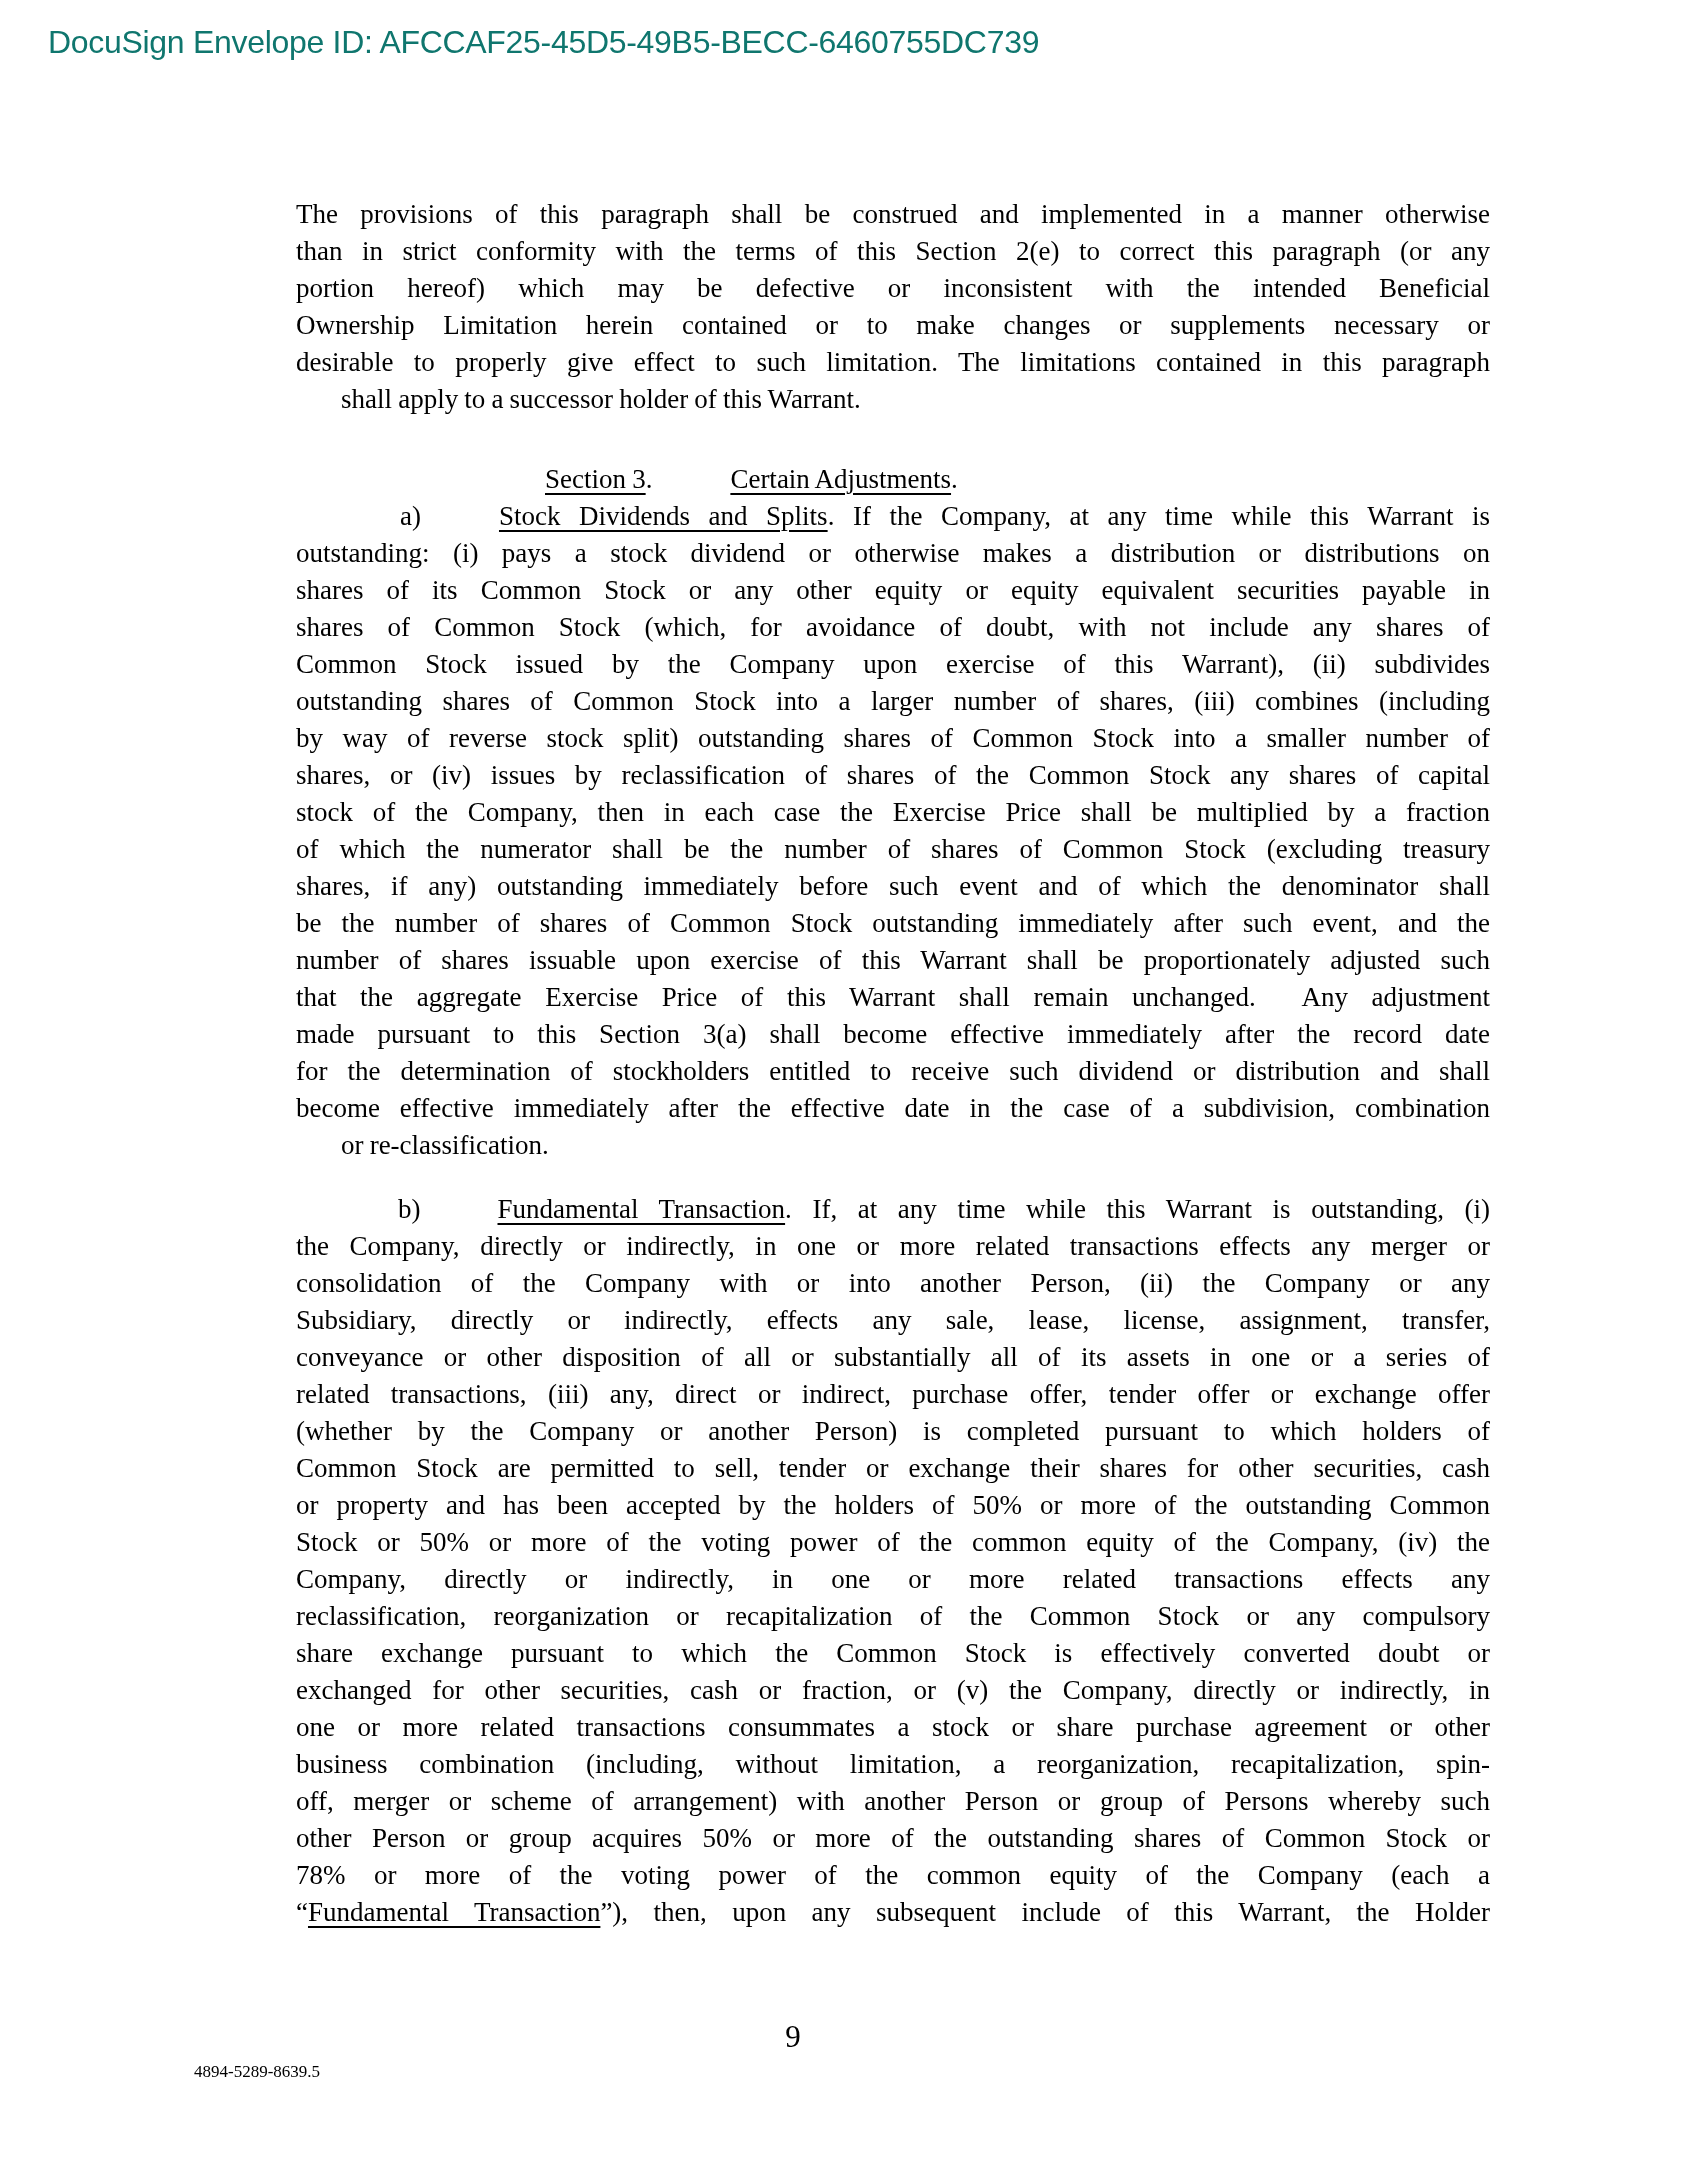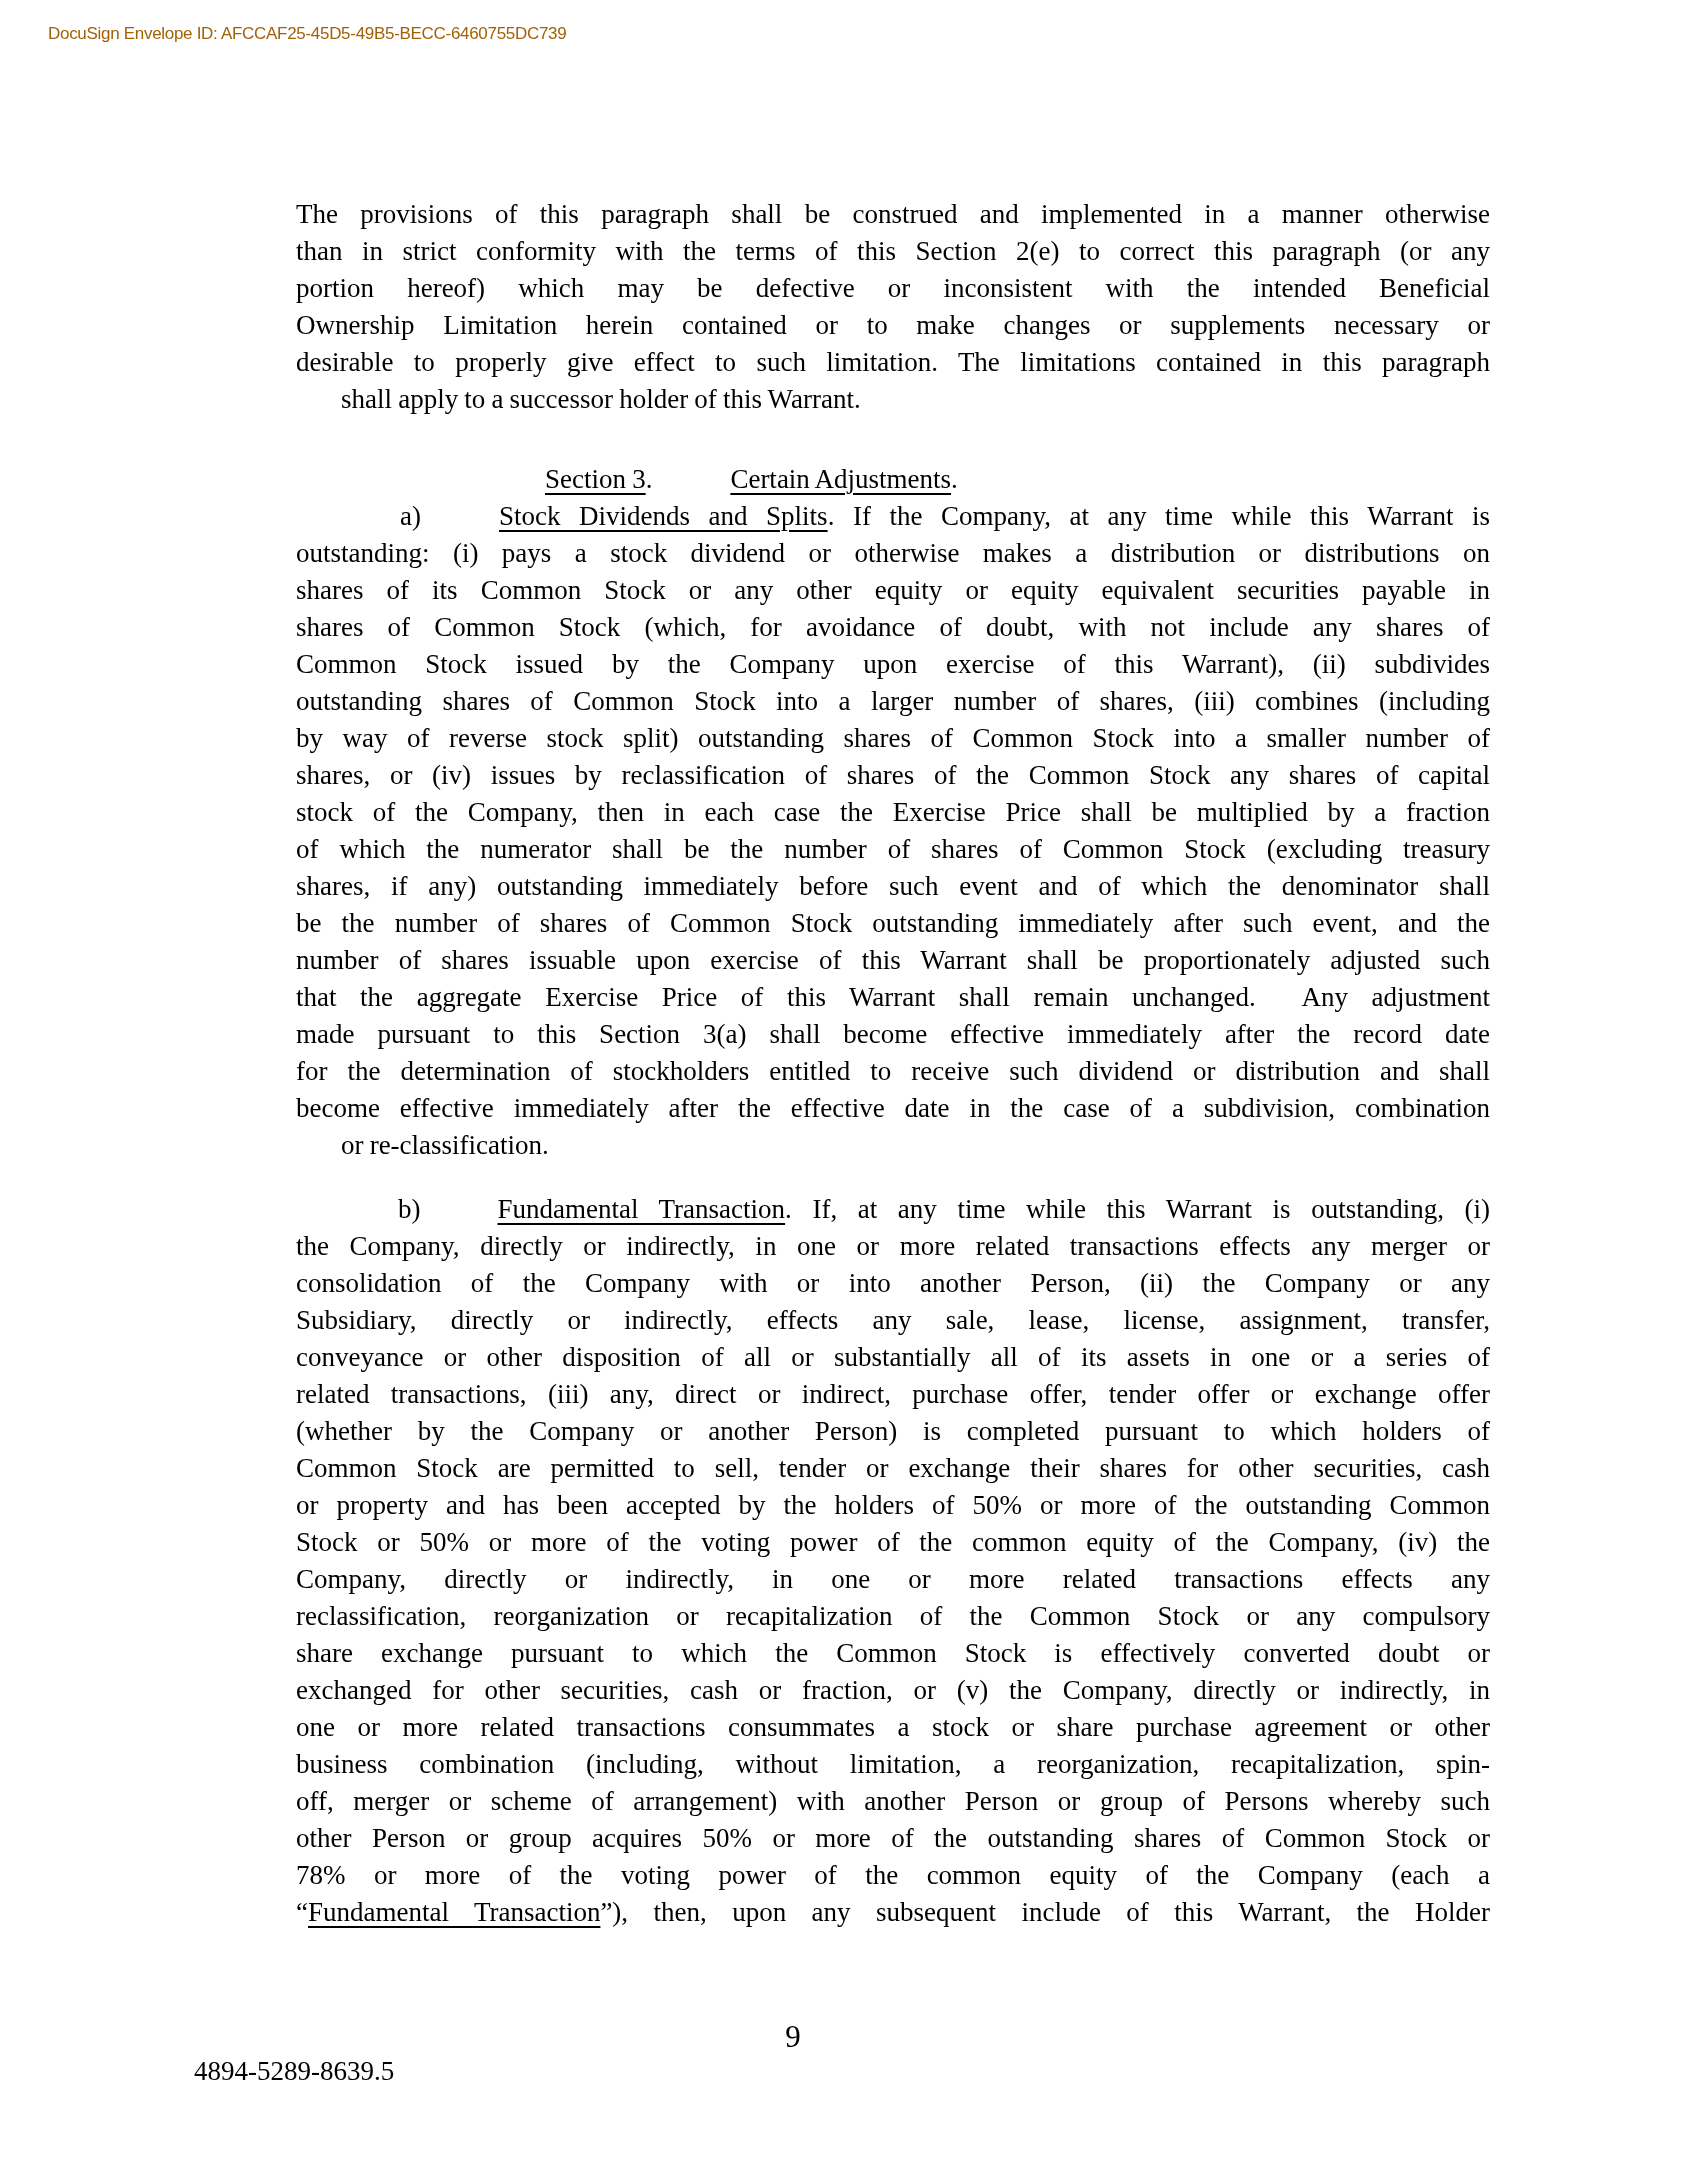--- a/index.html
+++ b/index.html
@@ -10,24 +10,24 @@
     background: #ffffff;
     color: #000000;
     font-family: "Liberation Serif", serif;
     overflow: hidden;
   }
   .docusign-header {
     position: absolute;
     left: 48px;
     top: 24px;
     font-family: "Liberation Sans", sans-serif;
-    font-size: 17px;
+    font-size: 32px;
     letter-spacing: -0.3px;
     white-space: nowrap;
-    color: #a16207;
+    color: #0f766e;
   }
   .doc-body {
     position: absolute;
     left: 296px;
     top: 196px;
     width: 1194px;
     font-size: 27px;
     line-height: 37px;
     word-spacing: -0.6px;
   }
@@ -54,21 +54,21 @@
     left: 769px;
     width: 48px;
     text-align: center;
     font-size: 31px;
     line-height: 37px;
   }
   .footer-number {
     position: absolute;
     left: 194px;
     top: 2056px;
-    font-size: 27px;
+    font-size: 17px;
     line-height: 31px;
     white-space: nowrap;
   }
 </style>
 </head>
 <body>
 
 <div class="page">
   <div class="docusign-header">DocuSign Envelope ID: AFCCAF25-45D5-49B5-BECC-6460755DC739</div>
 

